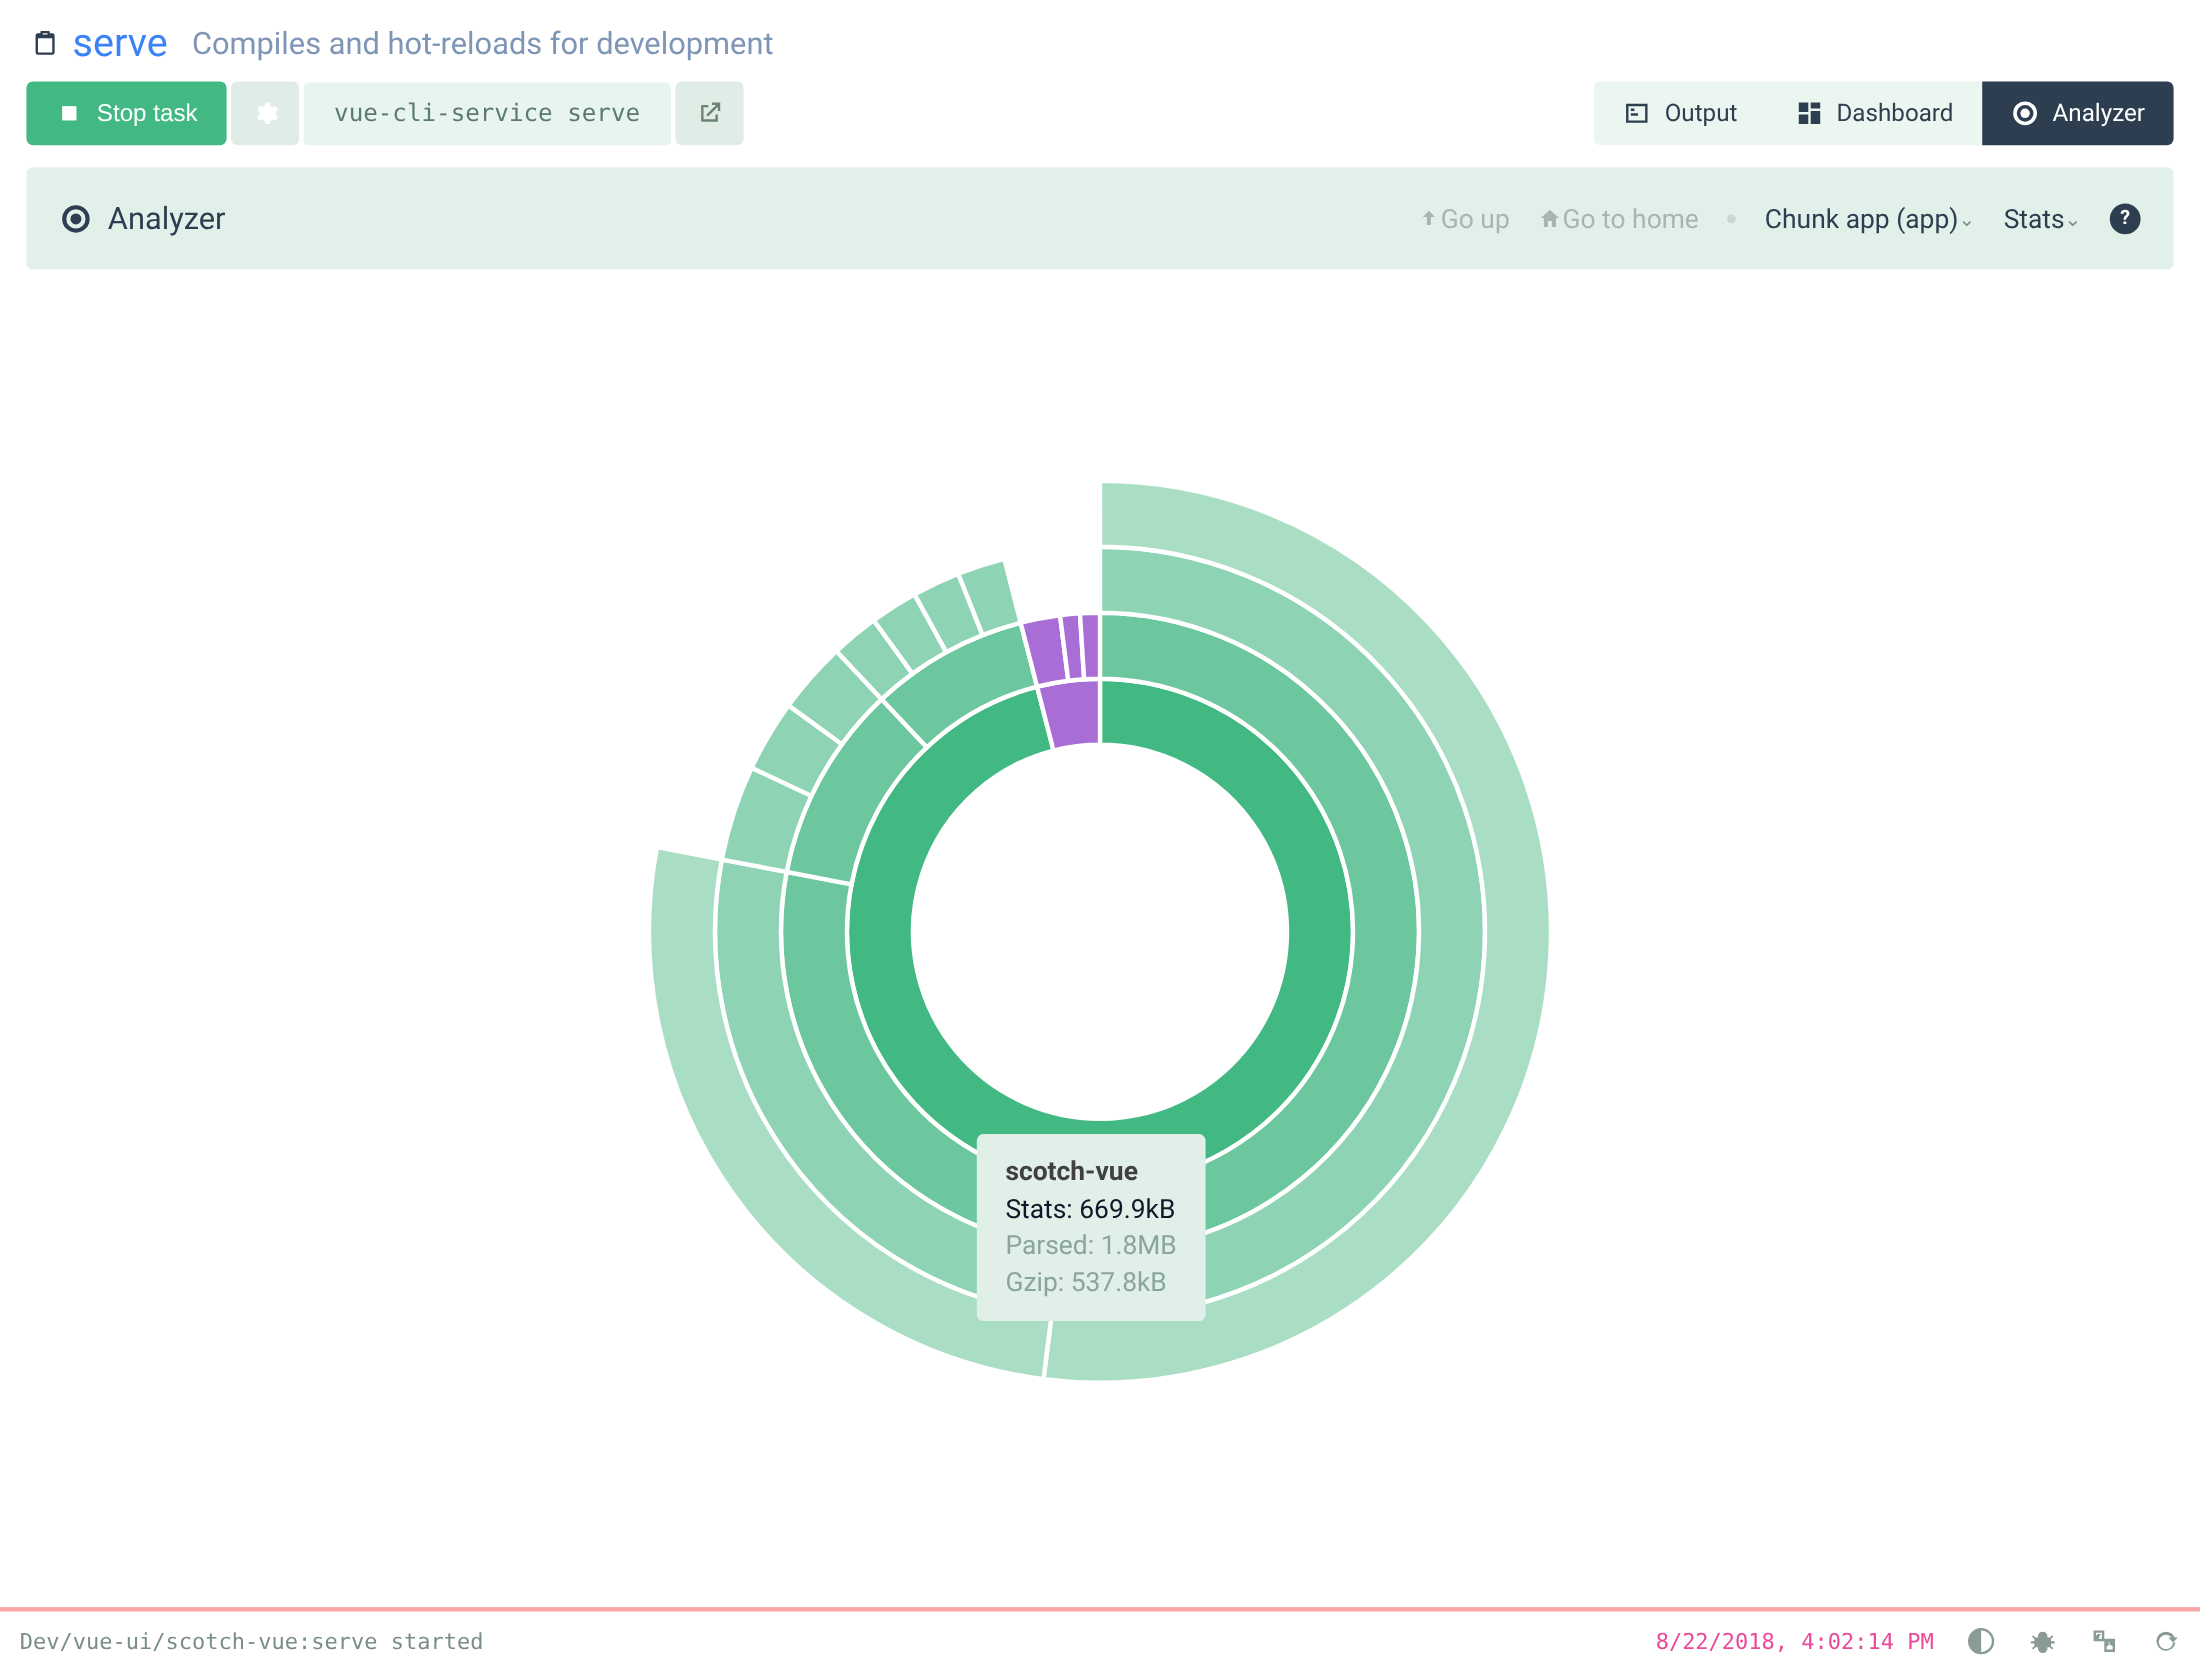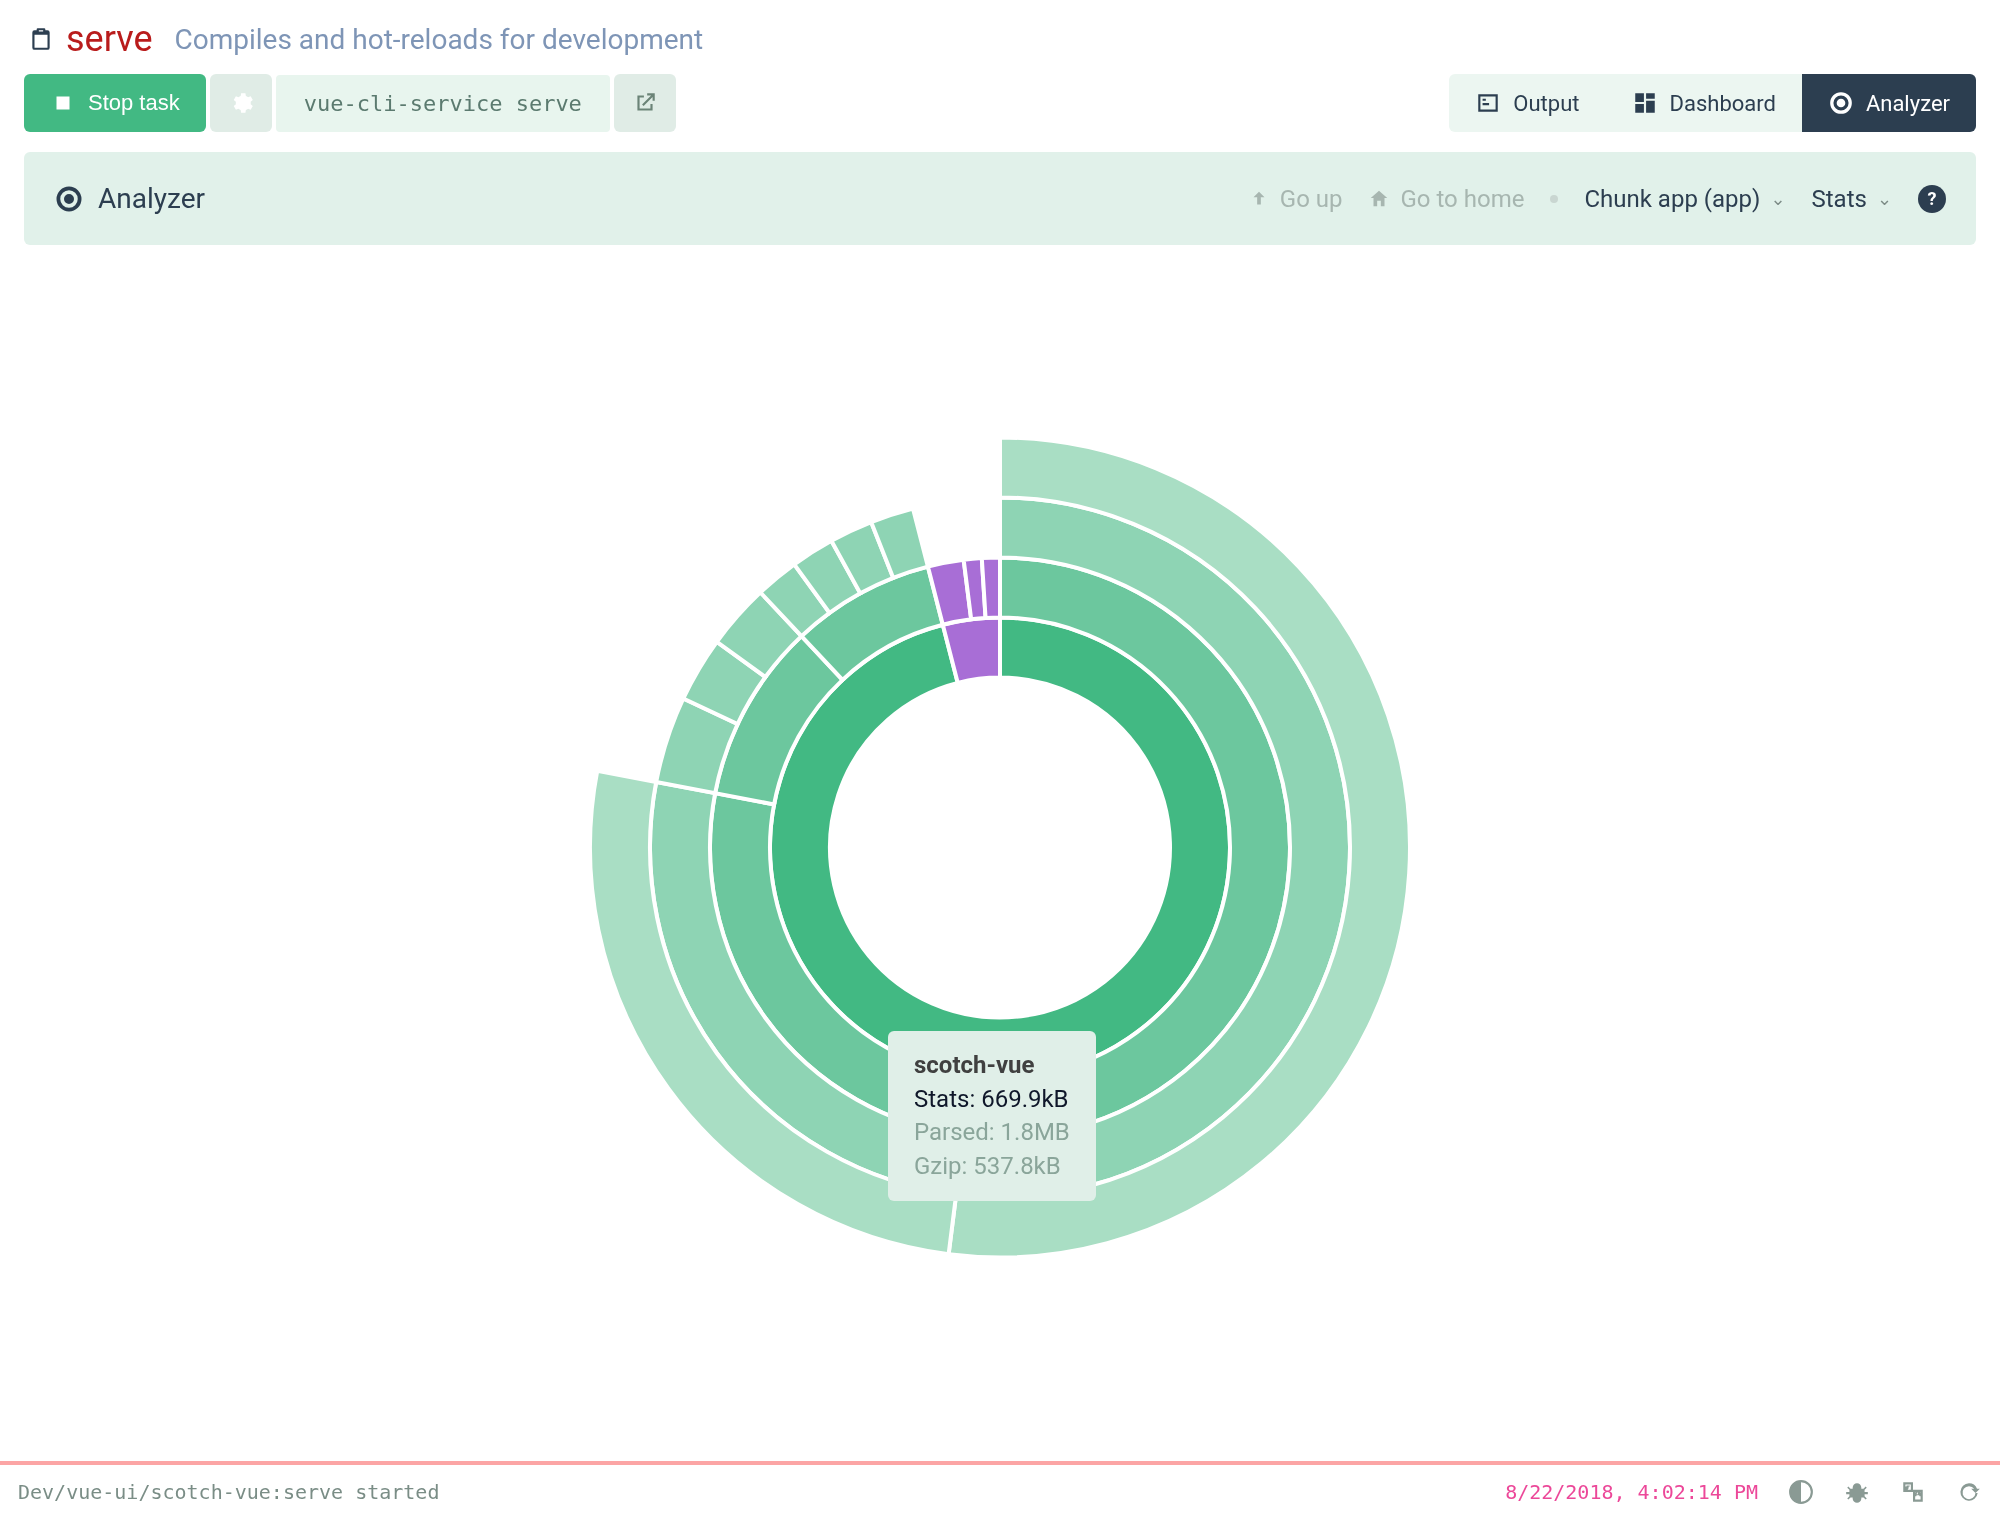--- a/index.html
+++ b/index.html
@@ -8,21 +8,21 @@
   font-family: -apple-system, BlinkMacSystemFont, "Segoe UI", Roboto, Helvetica, Arial, sans-serif;
   background: #ffffff;
   color: #2c3e50;
   font-size: 22px;
   position: relative;
 }
 .header {
   display: flex; align-items: center; gap: 22px;
   padding: 18px 28px 14px 28px;
 }
-.header .task-title { font-size: 36px; font-weight: 400; color: #b91c1c; display:flex; align-items:center; gap:12px; }
+.header .task-title { font-size: 36px; font-weight: 400; color: #3b82f6; display:flex; align-items:center; gap:12px; }
 .header .task-desc { font-size: 28px; color: #7e95b6; }
 .toolbar {
   display:flex; align-items:center; gap:4px;
   padding: 0 24px 20px 24px;
 }
 .btn {
   display:inline-flex; align-items:center; gap:12px;
   border:none; border-radius:6px; cursor:pointer;
   font-size:22px; padding:16px 26px;
 }
@@ -43,21 +43,21 @@
 .tab:last-child { border-top-right-radius:6px; border-bottom-right-radius:6px; }
 .tab.active { background:#2c3e50; color:#fff; }
 .subbar {
   margin:0 24px; background:#e1f1ea; border-radius:6px;
   display:flex; align-items:center; padding:30px 30px;
 }
 .subbar .title { display:flex; align-items:center; gap:14px; font-size:28px; color:#2c3e50; }
 .subbar .nav { margin-left:auto; display:flex; align-items:center; gap:26px; color:#a7b6b0; font-size:24px; }
 .subbar .nav .sep { width:8px; height:8px; border-radius:50%; background:#c9d6d1; }
 .subbar .nav .dark { color:#2c3e50; }
-.subbar .nav .item { display:inline-flex; align-items:center; gap:10px; cursor:pointer; }
+.subbar .nav .item { display:inline-flex; align-items:center; cursor:pointer; }
 .subbar .help {
   width:28px; height:28px; border-radius:50%;
   background:#2c3e50; color:#fff; display:inline-flex;
   align-items:center; justify-content:center; font-size:18px; font-weight:700;
 }
 .chart-area { position:relative; width:100%; height:1100px; }
 .sun-wrap { position:absolute; left:50%; top:55%; transform:translate(-50%,-50%); }
 .tooltip {
   position:absolute; left:888px; top:786px;
   background:#e0efe8; border-radius:6px;

